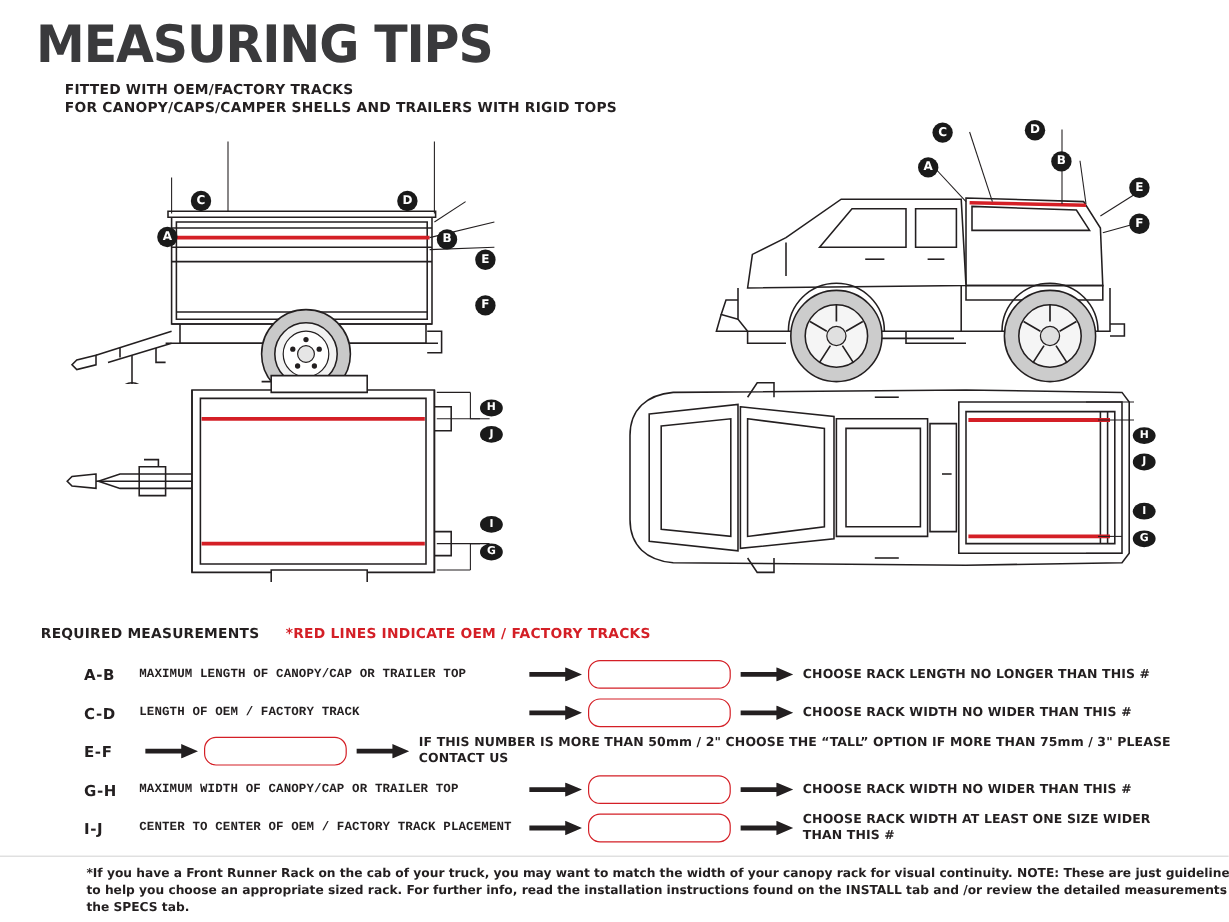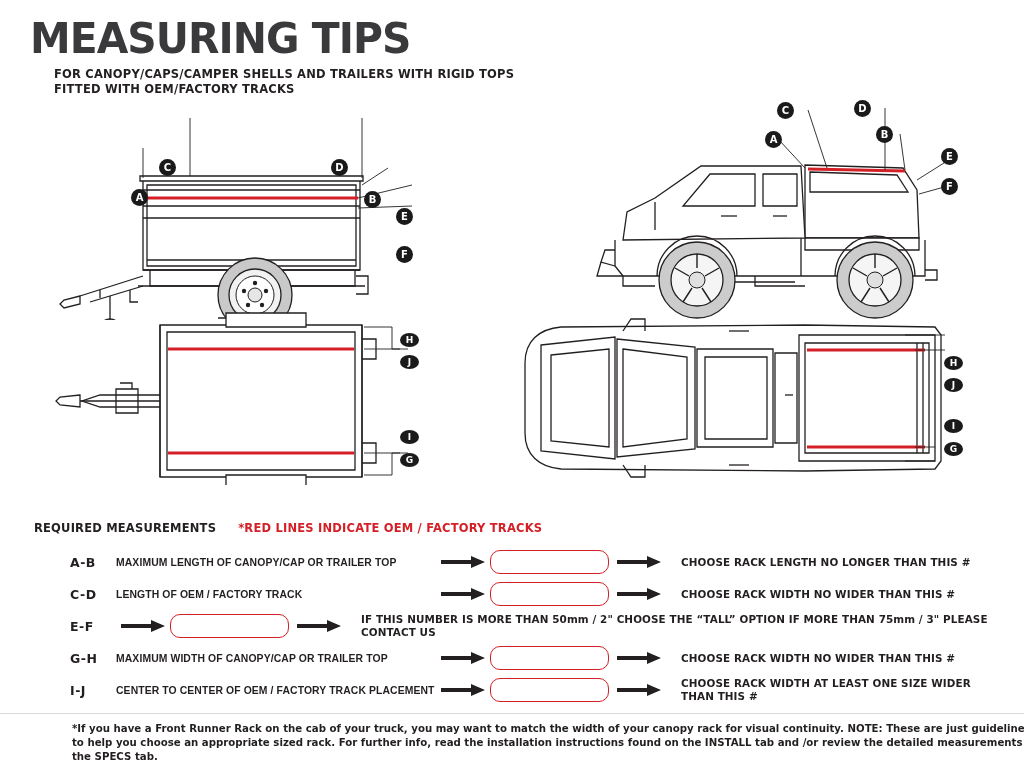--- a/index.html
+++ b/index.html
@@ -129,21 +129,21 @@
     font-family: "DejaVu Sans", sans-serif;
     font-weight: bold;
     font-size: 12.5px;
     letter-spacing: 0.5px;
     color: #231f20;
     margin-left: 36px;
   }
   .row .desc {
     width: 320px;
     flex: none;
-    font-family: Liberation Sans, sans-serif;
+    font-family: Liberation Mono, monospace;
     font-weight: bold;
     font-size: 10.4px;
     line-height: 13px;
     letter-spacing: 0.1px;
     color: #231f20;
   }
   .arrow {
     width: 54px;
     flex: none;
     display: flex;
@@ -167,21 +167,20 @@
     justify-content: center;
   }
   .result {
     flex: 1;
     font-family: "DejaVu Sans", sans-serif;
     font-weight: bold;
     font-size: 10.4px;
     line-height: 13px;
     letter-spacing: 0.1px;
     color: #231f20;
-    margin-left: 12px;
   }
 
   
   .footnote {
     position: absolute;
     left: 24px;
     top: 722px;
     width: 970px;
     font-family: "DejaVu Sans", sans-serif;
     font-weight: bold;
@@ -203,22 +202,22 @@
   .ln { stroke: #231f20; fill: none; }
 </style>
 </head>
 <body>
 
 <div class="page">
 
   <div class="header">
     <div class="title">MEASURING TIPS</div>
     <div class="subtitle">
+      <div>FITTED WITH OEM/FACTORY TRACKS</div>
       <div>FOR CANOPY/CAPS/CAMPER SHELLS AND TRAILERS WITH RIGID TOPS</div>
-      <div>FITTED WITH OEM/FACTORY TRACKS</div>
     </div>
   </div>
 
   <div class="diagram">
 
     <svg width="420" height="230" viewBox="0 0 420 230" style="position:absolute;left:20px;top:30px;">
       <g class="ln" stroke-width="1.3">
 
         <path d="M123 90 L340 90 L340 180 L123 180 Z"></path>
         <path d="M127 95 L336 95 L336 176 L127 176 Z"></path>

